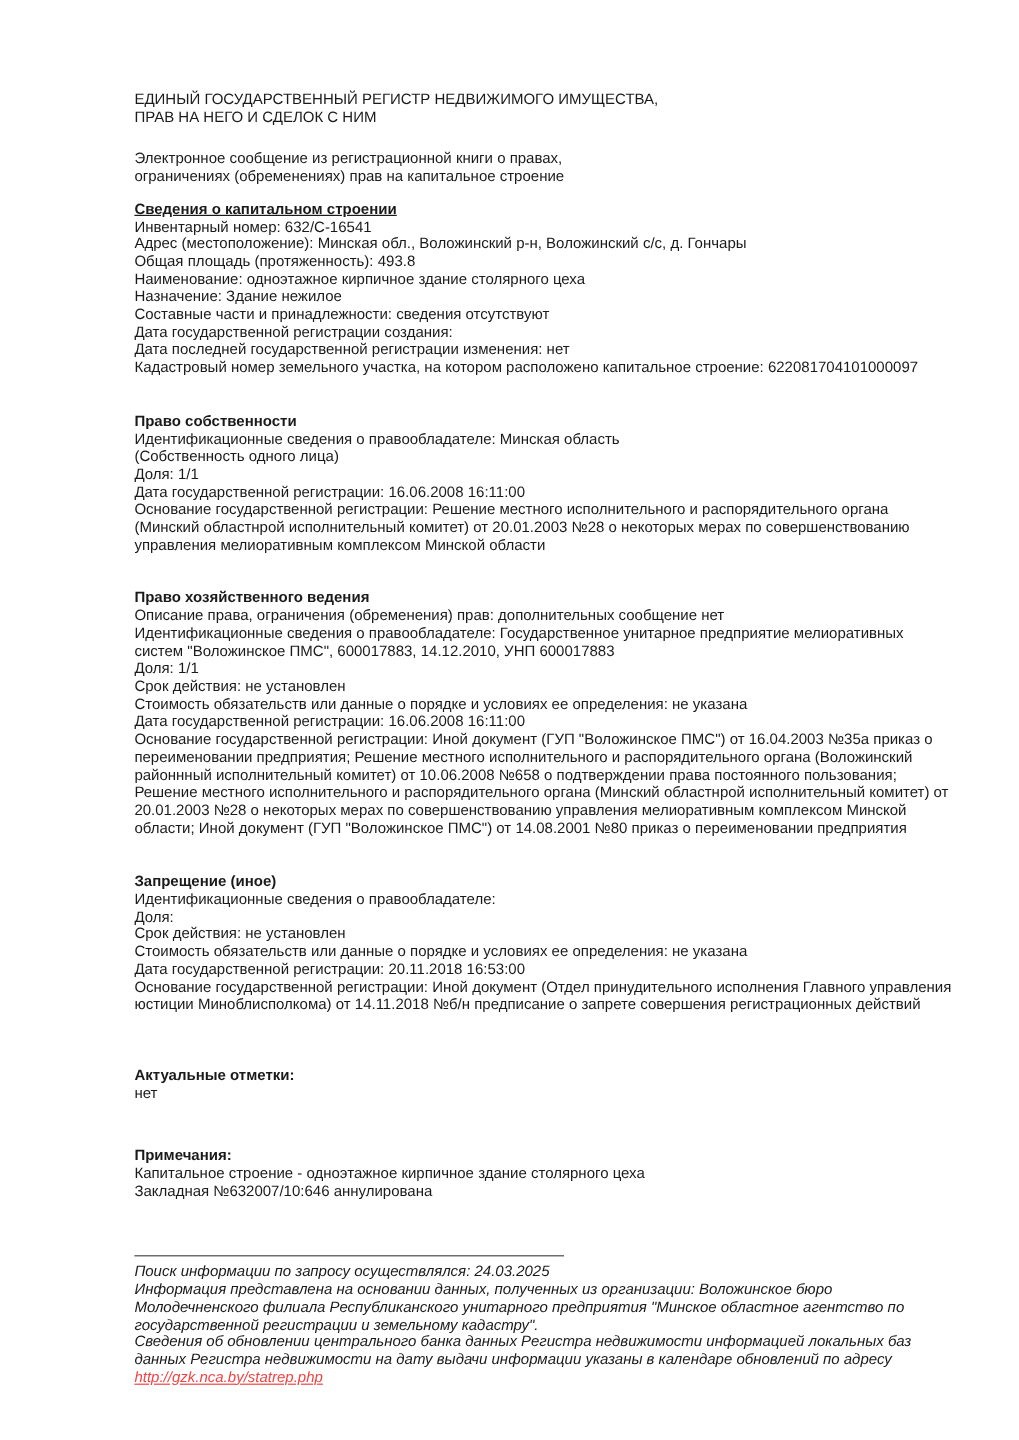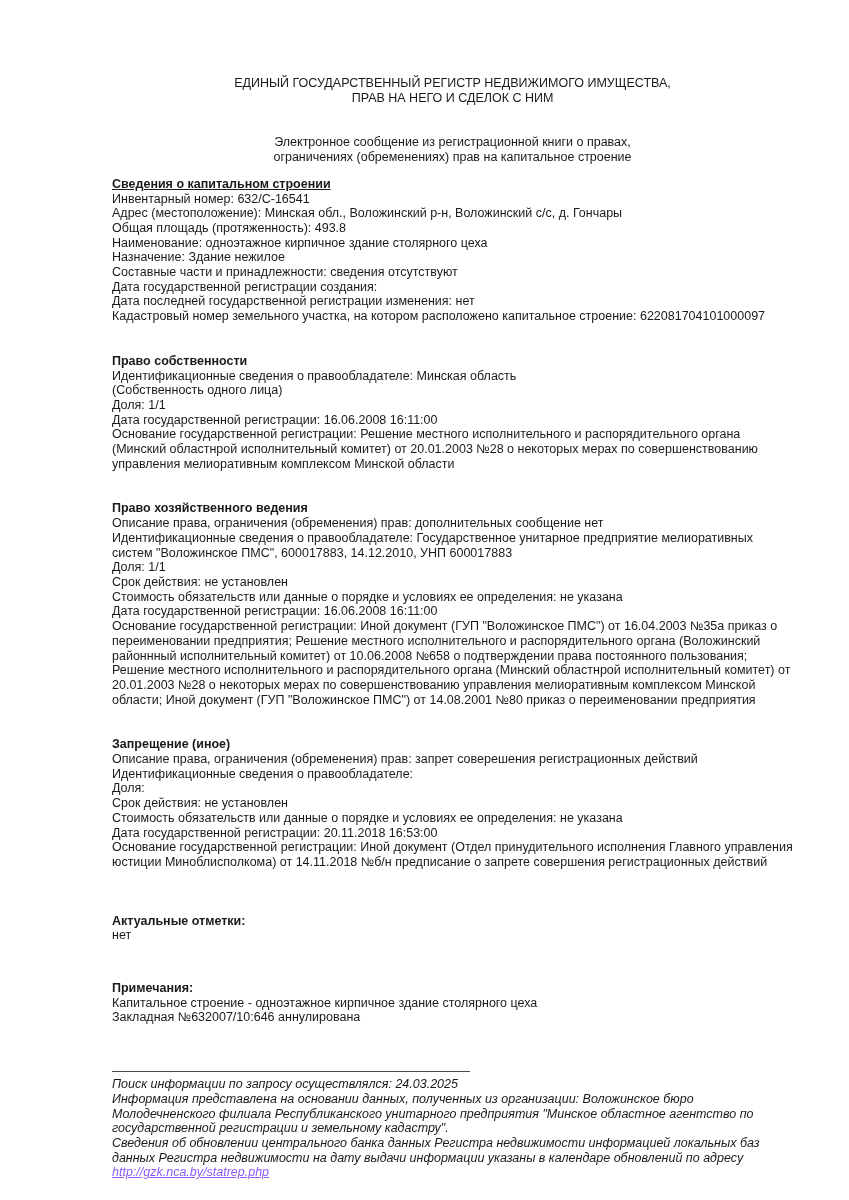--- a/index.html
+++ b/index.html
@@ -13,23 +13,23 @@
     height: 1200px;
     background: #ffffff;
     box-sizing: border-box;
     padding: 76px 56px 0 112px;
     overflow: hidden;
     font-family: "Liberation Sans", "DejaVu Sans", sans-serif;
     font-size: 12.5px;
     line-height: 14.7px;
     color: #1a1a1a;
   }
-  .doc-header { text-align: center; }
+  .doc-header { }
   .doc-header .title-line { white-space: nowrap; }
-  .subtitle-wrap { margin-top: 30px; }
+  .subtitle-wrap { margin-top: 20px; }
   .sections-root { }
   .section { margin-top: 30px; }
   .section.s1 { margin-top: 12px; }
   .section.s5 { margin-top: 44px; }
   .section.s6 { margin-top: 38px; }
   .section-title { font-weight: bold; }
   .section-title.underlined { text-decoration: underline; }
   .row { min-height: 14.7px; }
   .lbl { font-style: normal; }
   .val { }
@@ -83,21 +83,20 @@
         <div class="row"><span class="lbl">Описание права, ограничения (обременения) прав: </span><span class="val">дополнительных сообщение нет</span></div>
         <div class="row"><span class="lbl">Идентификационные сведения о правообладателе: </span><span class="val">Государственное унитарное предприятие мелиоративных систем "Воложинское ПМС", 600017883, 14.12.2010, УНП 600017883</span></div>
         <div class="row"><span class="lbl">Доля: </span><span class="val">1/1</span></div>
         <div class="row"><span class="lbl">Срок действия: </span><span class="val">не установлен</span></div>
         <div class="row"><span class="lbl">Стоимость обязательств или данные о порядке и условиях ее определения: </span><span class="val">не указана</span></div>
         <div class="row"><span class="lbl">Дата государственной регистрации: </span><span class="val">16.06.2008 16:11:00</span></div>
         <div class="row"><span class="lbl">Основание государственной регистрации: </span><span class="val">Иной документ (ГУП "Воложинское ПМС") от 16.04.2003 №35а приказ о переименовании предприятия; Решение местного исполнительного и распорядительного органа (Воложинский районнный исполнительный комитет) от 10.06.2008 №658 о подтверждении права постоянного пользования; Решение местного исполнительного и распорядительного органа (Минский областнрой исполнительный комитет) от 20.01.2003 №28 о некоторых мерах по совершенствованию управления мелиоративным комплексом Минской области; Иной документ (ГУП "Воложинское ПМС") от 14.08.2001 №80 приказ о переименовании предприятия</span></div>
       </div>
       <div class="section s4">
         <div class="section-title">Запрещение (иное)</div>
-        <div class="row"><span class="lbl">Описание права, ограничения (обременения) прав: </span><span class="val">запрет соверешения регистрационных действий</span></div>
         <div class="row"><span class="lbl">Идентификационные сведения о правообладателе: </span></div>
         <div class="row"><span class="lbl">Доля: </span></div>
         <div class="row"><span class="lbl">Срок действия: </span><span class="val">не установлен</span></div>
         <div class="row"><span class="lbl">Стоимость обязательств или данные о порядке и условиях ее определения: </span><span class="val">не указана</span></div>
         <div class="row"><span class="lbl">Дата государственной регистрации: </span><span class="val">20.11.2018 16:53:00</span></div>
         <div class="row"><span class="lbl">Основание государственной регистрации: </span><span class="val">Иной документ (Отдел принудительного исполнения Главного управления юстиции Миноблисполкома) от 14.11.2018 №б/н предписание о запрете совершения регистрационных действий</span></div>
       </div>
       <div class="section s5">
         <div class="section-title">Актуальные отметки:</div>
         <div class="row"><span class="val">нет</span></div>
@@ -106,16 +105,16 @@
         <div class="section-title">Примечания:</div>
         <div class="row"><span class="val">Капитальное строение - одноэтажное кирпичное здание столярного цеха</span></div>
         <div class="row"><span class="val">Закладная №632007/10:646 аннулирована</span></div>
       </div>
     </div>
 
   <div class="footer">
     <div class="rule"></div>
     <div class="frow">Поиск информации по запросу осуществлялся: 24.03.2025</div>
     <div class="frow">Информация представлена на основании данных, полученных из организации: Воложинское бюро Молодечненского филиала Республиканского унитарного предприятия "Минское областное агентство по государственной регистрации и земельному кадастру".</div>
-    <div class="frow"><span>Сведения об обновлении центрального банка данных Регистра недвижимости информацией локальных баз данных Регистра недвижимости на дату выдачи информации указаны в календаре обновлений по адресу </span><a class="link" href="#" style="color: #8b5cf6; font-style: italic;">http://gzk.nca.by/statrep.php</a></div>
+    <div class="frow"><span>Сведения об обновлении центрального банка данных Регистра недвижимости информацией локальных баз данных Регистра недвижимости на дату выдачи информации указаны в календаре обновлений по адресу </span><a class="link" href="#" style="color: #ef4444; font-style: italic;">http://gzk.nca.by/statrep.php</a></div>
   </div>
 
 </div>
 
 </body></html>

